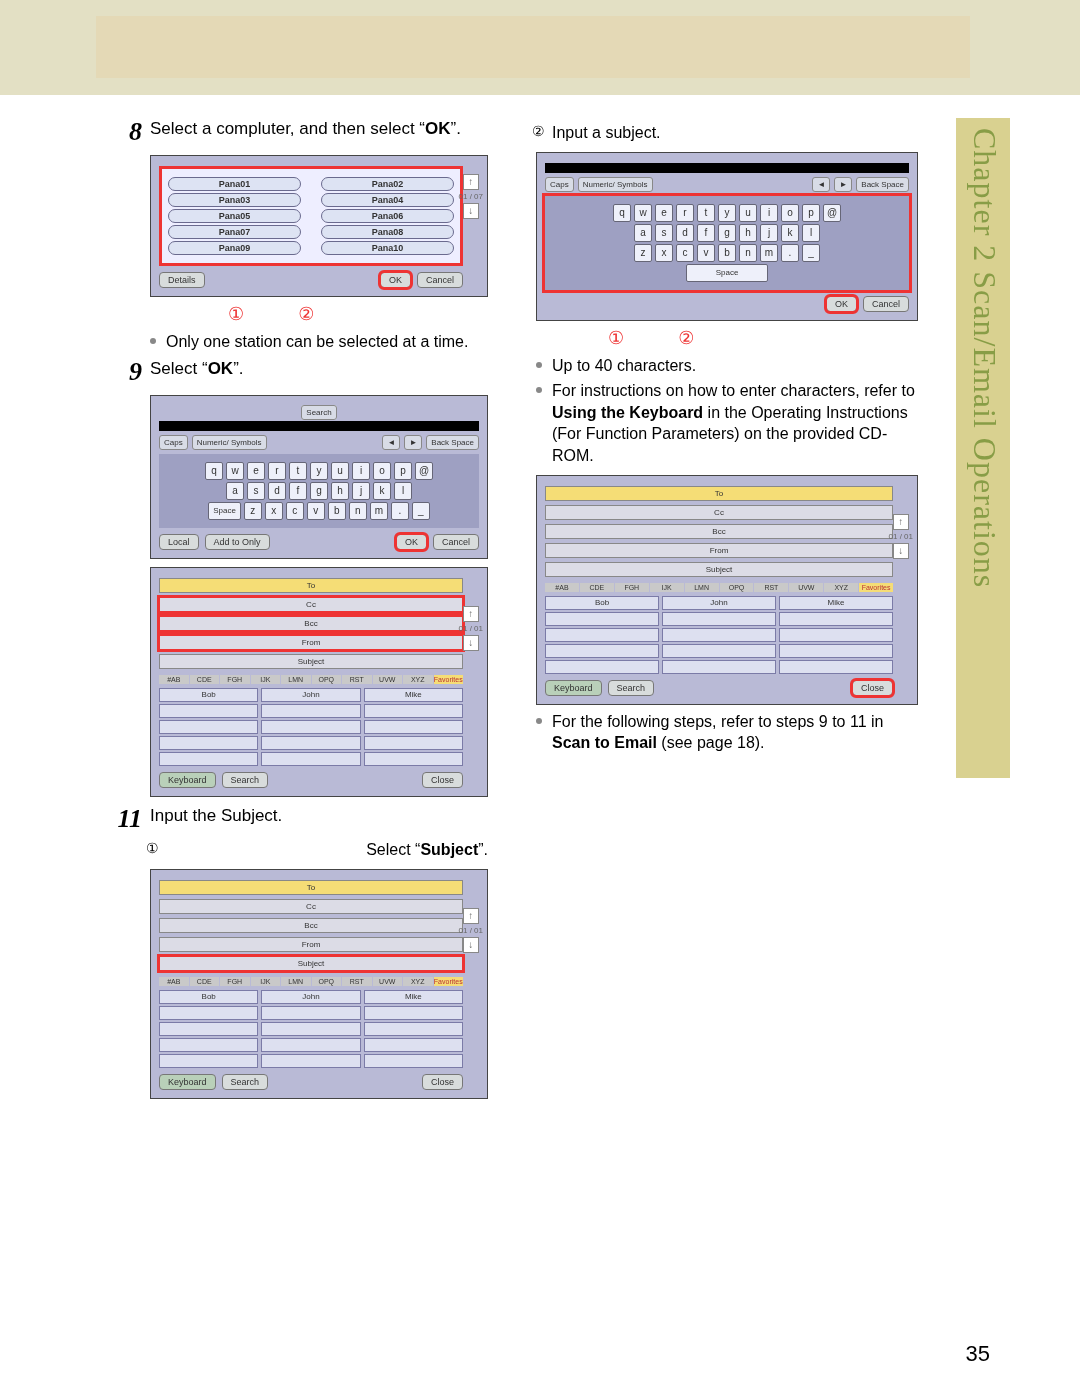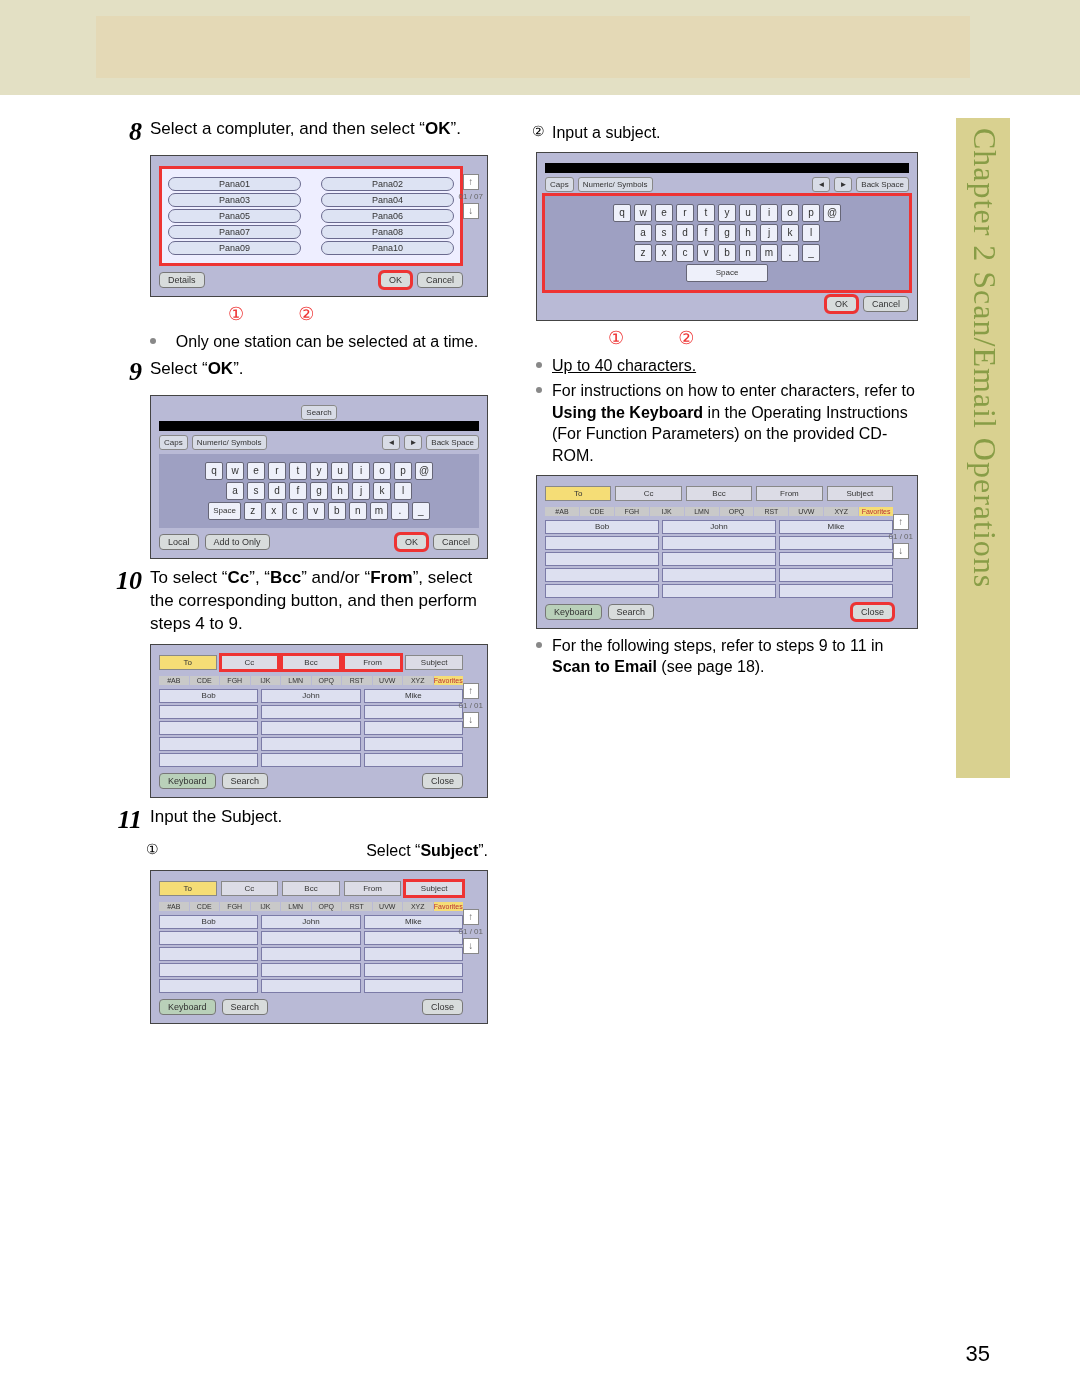--- a/index.html
+++ b/index.html
@@ -94,21 +94,21 @@
     padding: 10px 8px 8px 8px;
     position: relative;
     font-size: 10px;
     color: #333;
   }
   .fig-grid {
     background: #eef;
     border: 3px solid #e33;
     padding: 6px 6px;
   }
-  .pana-row { display: flex; gap: 20px; margin: 2px 0; }
+  .pana-row { display: flex; gap: 20px; margin: 2px 0; font-weight: bold; }
   .pana-btn {
     flex: 1;
     background: #dde3f3;
     border: 1px solid #6a6a8e;
     border-radius: 7px;
     text-align: center;
     font-size: 9px;
     padding: 1px 0;
   }
   .scroll-col {
@@ -166,21 +166,21 @@
     width: 16px; height: 16px;
     background: #eef0fa;
     border: 1px solid #667;
     font-size: 10px;
     display: flex; align-items: center; justify-content: center;
     border-radius: 2px;
   }
   .key.wide { width: auto; padding: 0 4px; font-size: 8px; }
   .key.space-key { width: 80px; font-size: 8px; }
   
-  .rec-tabs { display: flex; gap: 4px; margin-bottom: 6px; }
+  .rec-tabs { display: flex; gap: 4px; margin-bottom: 6px; flex-direction: column; }
   .rec-tab {
     flex: 1;
     background: #dcdce6;
     border: 1px solid #888;
     font-size: 8px;
     text-align: center;
     padding: 2px 0;
   }
   .rec-tab.active { background: #f5dd76; }
   .rec-alpha { display: flex; gap: 1px; margin-bottom: 4px; }
@@ -261,21 +261,21 @@
         <div class="fbtn">Details</div>
         <div class="spacer"></div>
         <div class="fbtn redring">OK</div>
         <div class="fbtn">Cancel</div>
       </div>
     </div>
     <div class="callouts">
       <span>①</span>
       <span>②</span>
     </div>
-    <div class="note bullet" style="margin-left:52px;text-align:center;">Only one station can be selected at a time.</div>
+    <div class="note bullet" style="margin-left:52px;">Only one station can be selected at a time.</div>
 
     <div class="step" style="margin-top:6px;">
       <div class="step-num">9</div>
       <div class="step-body">
         <span>Select “</span><span class="bold">OK</span><span>”.</span>
       </div>
     </div>
 
     <div class="fig kbd-fig">
       <div style="text-align:center; margin-bottom:4px;"><span class="smallbtn">Search</span></div>
@@ -328,26 +328,20 @@
       </div>
       <div class="fig-footer">
         <div class="fbtn">Local</div>
         <div class="fbtn">Add to Only</div>
         <div class="spacer"></div>
         <div class="fbtn redring">OK</div>
         <div class="fbtn">Cancel</div>
       </div>
     </div>
 
-    <div class="step" style="margin-top:8px;">
-      <div class="step-num">10</div>
-      <div class="step-body">
-        <span>To select “</span><span class="bold">Cc</span><span>”, “</span><span class="bold">Bcc</span><span>” and/or “</span><span class="bold">From</span><span>”, select the corresponding button, and then perform steps 4 to 9.</span>
-      </div>
-    </div>
 
     <div class="fig" style="padding-right:24px;">
       <div class="rec-tabs">
         <div class="rec-tab active">To</div>
         <div class="rec-tab" style="outline:3px solid #e33;outline-offset:-1px;">Cc</div>
         <div class="rec-tab" style="outline:3px solid #e33;outline-offset:-1px;">Bcc</div>
         <div class="rec-tab" style="outline:3px solid #e33;outline-offset:-1px;">From</div>
         <div class="rec-tab">Subject</div>
       </div>
       <div class="rec-alpha">
@@ -521,21 +515,21 @@
         <div class="spacer"></div>
         <div class="fbtn redring">OK</div>
         <div class="fbtn">Cancel</div>
       </div>
     </div>
     <div class="callouts" style="margin-left:80px;">
       <span>①</span>
       <span>②</span>
     </div>
 
-    <div class="note bullet" style="margin-left:8px;text-decoration:underline;">Up to 40 characters.</div>
+    <div class="note bullet" style="margin-left:8px;">Up to 40 characters.</div>
     <div class="note bullet" style="margin-left:8px;">
       <span>For instructions on how to enter characters, refer to </span><span class="bold">Using the Keyboard</span><span> in the Operating Instructions (For Function Parameters) on the provided CD-ROM.</span>
     </div>
 
 
     <div class="fig" style="margin-left:8px;padding-right:24px;">
       <div class="rec-tabs">
         <div class="rec-tab active">To</div>
         <div class="rec-tab">Cc</div>
         <div class="rec-tab">Bcc</div>

